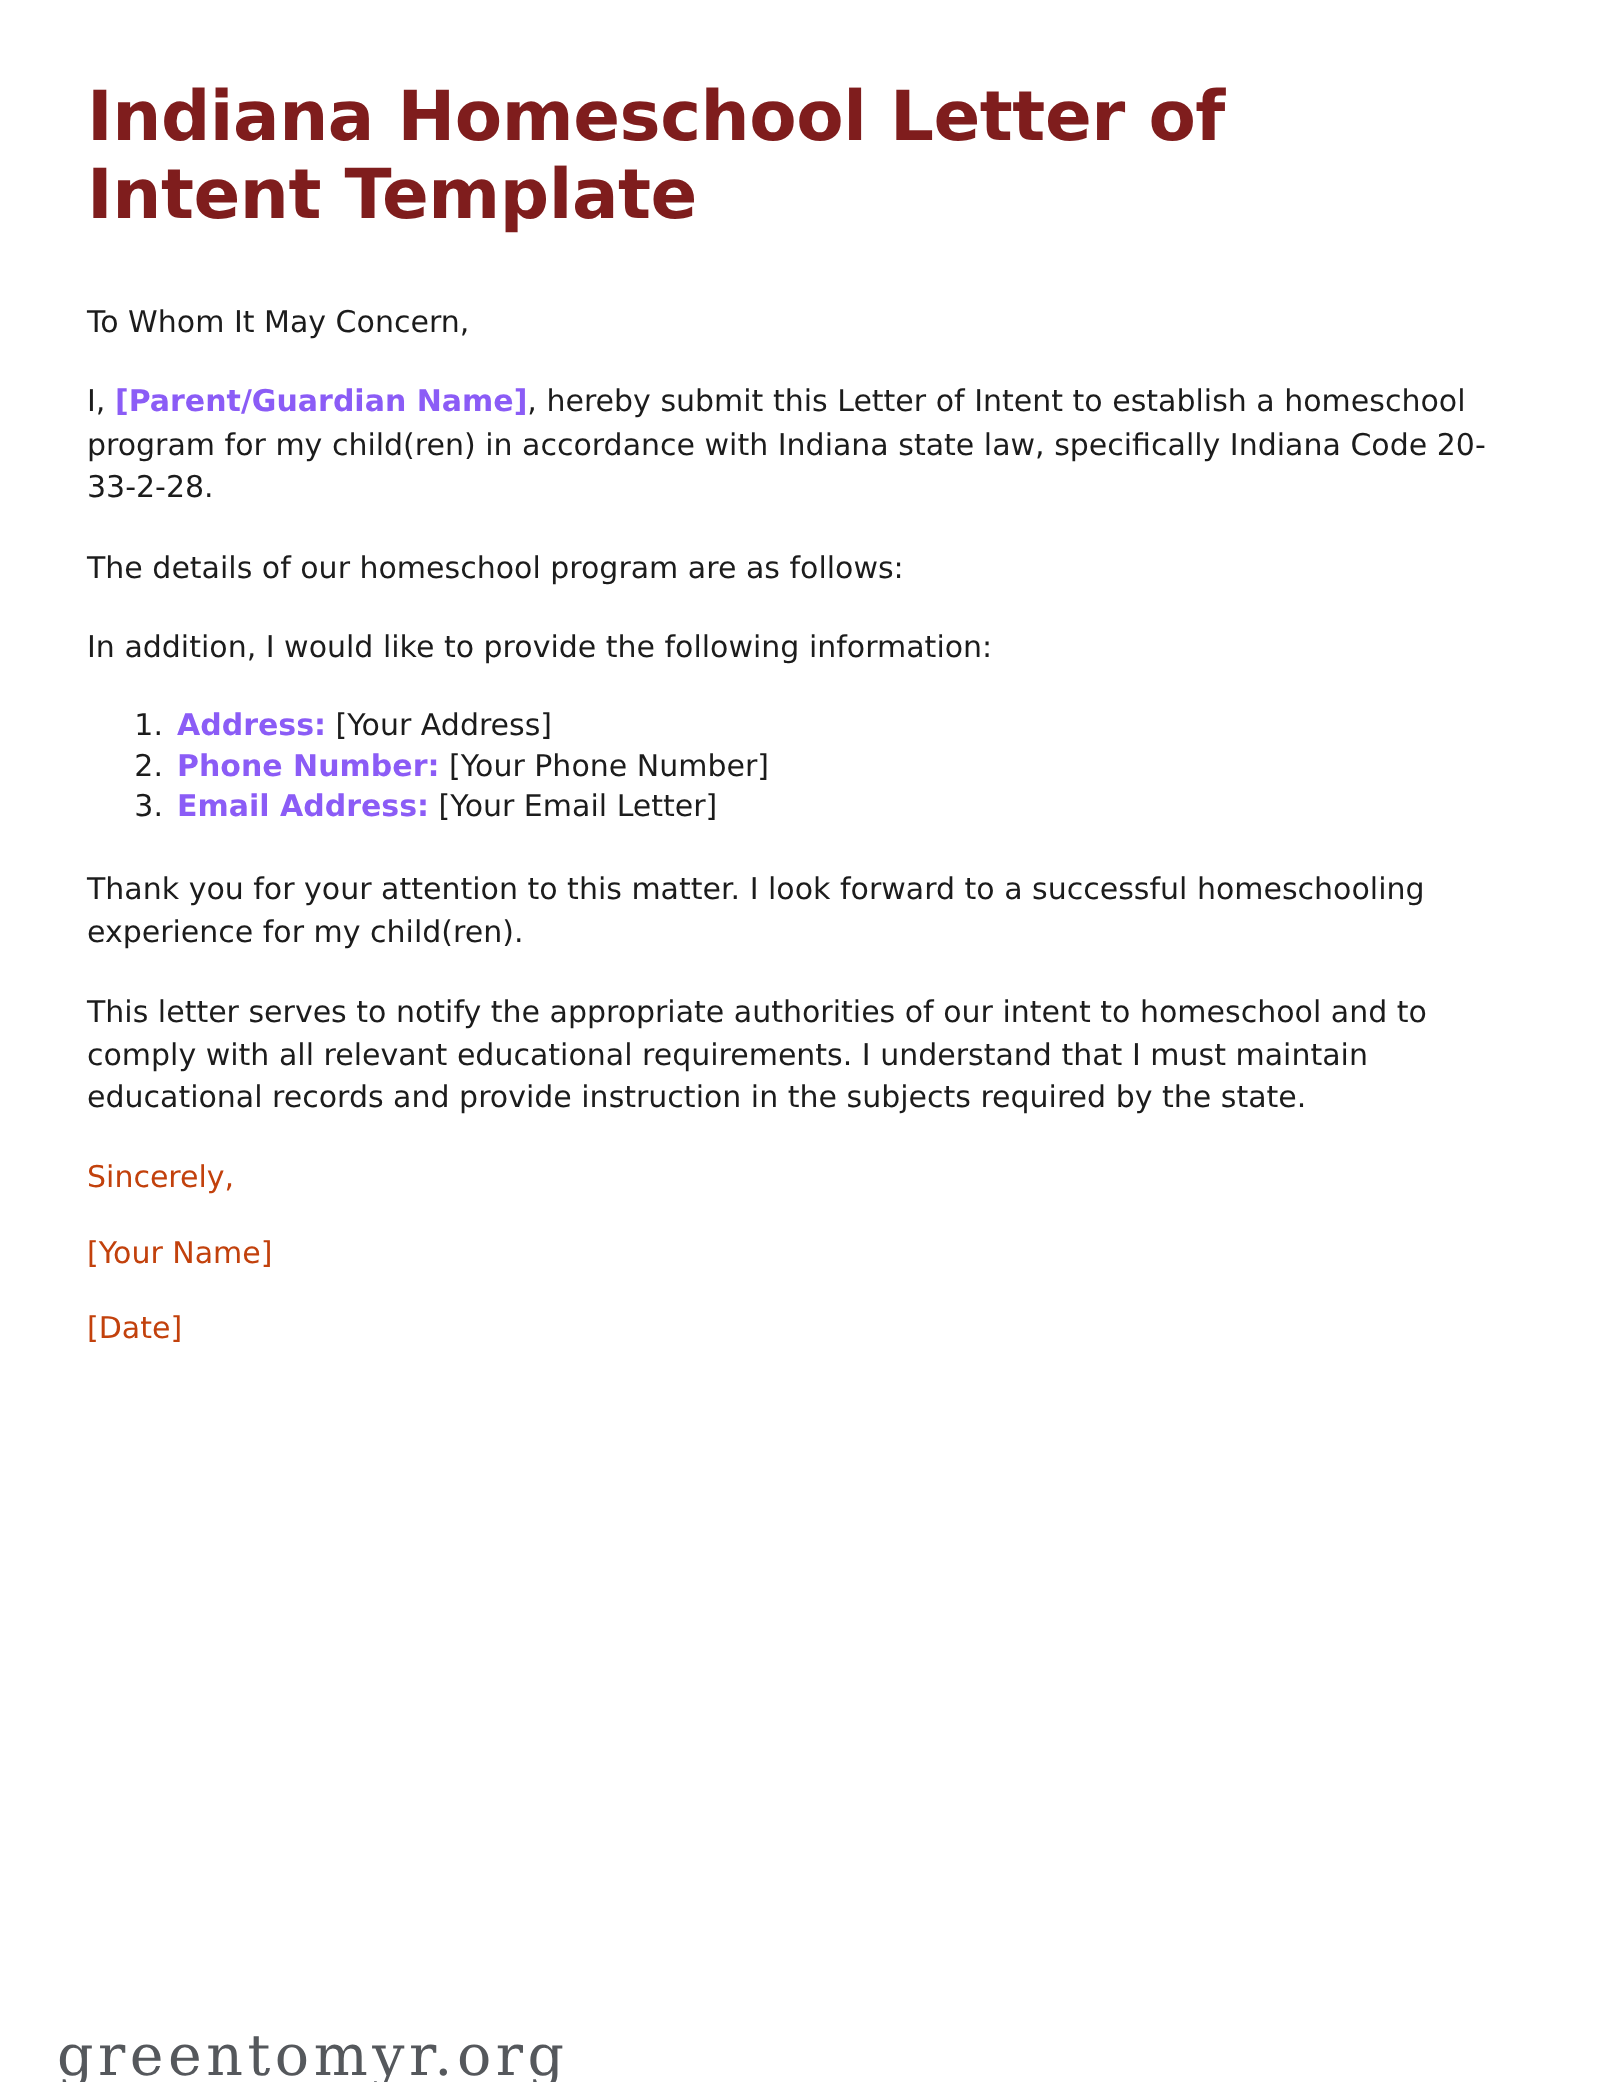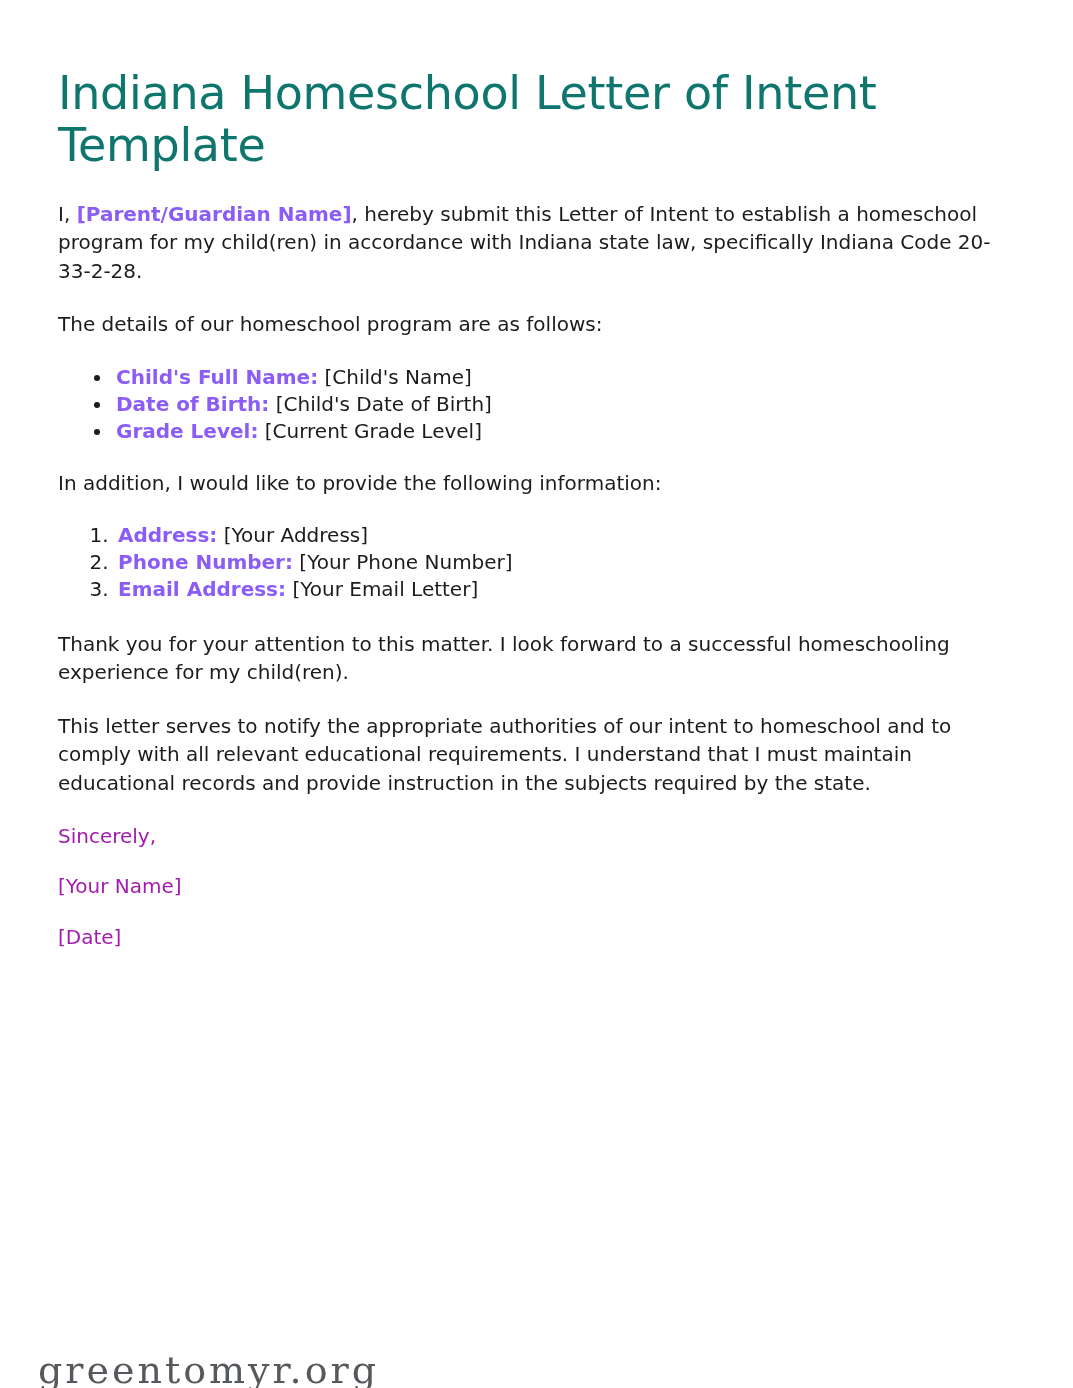--- a/index.html
+++ b/index.html
@@ -19,28 +19,28 @@
     position: absolute;
     left: 0; top: 0;
     width: 1073px;
     height: 1388px;
     box-sizing: border-box;
     padding: 0;
   }
   .doc-title {
     position: absolute;
     left: 58px;
-    top: 68px;
+    top: 52px;
     width: 900px;
     margin: 0;
     font-size: 46px;
     line-height: 1.12;
-    font-weight: normal;
+    font-weight: bold;
     letter-spacing: -0.3px;
-    color: #0f766e;
+    color: #7f1d1d;
   }
   .body-block {
     position: absolute;
     left: 58px;
     top: 200px;
     width: 944px;
   }
   p.para {
     margin: 0 0 25px 0;
     font-size: 20px;
@@ -63,21 +63,21 @@
     line-height: 1.3;
     margin: 0 0 1px 0;
     color: #1c1c1c;
     padding-left: 3px;
   }
   b, .b { font-weight: bold; color: #8b5cf6; }
   .sig-line {
     margin: 0 0 22px 0;
     font-size: 20px;
     line-height: 1.42;
-    color: #a21caf;
+    color: #c2410c;
   }
   .watermark {
     position: absolute;
     left: 38px;
     top: 1348px;
     font-family: "DejaVu Serif", serif;
     font-size: 38px;
     letter-spacing: 3px;
     color: #55585c;
     white-space: nowrap;
@@ -85,33 +85,26 @@
 </style>
 </head>
 <body>
 
 <div class="page">
 
   <h1 class="doc-title">Indiana Homeschool Letter of Intent Template</h1>
 
   <div class="body-block">
 
+    <p class="para">To Whom It May Concern,</p>
 
     <p class="para"><span>I, </span><b class="b">[Parent/Guardian Name]</b><span>, hereby submit this Letter of Intent to establish a homeschool program for my child(ren) in accordance with Indiana state law, specifically Indiana Code 20-33-2-28.</span></p>
 
     <p class="para">The details of our homeschool program are as follows:</p>
 
-    <ul class="bullets">
-      <li><b class="b">Child's Full Name:</b>
-          <span>[Child's Name]</span></li>
-      <li><b class="b">Date of Birth:</b>
-          <span>[Child's Date of Birth]</span></li>
-      <li><b class="b">Grade Level:</b>
-          <span>[Current Grade Level]</span></li>
-    </ul>
 
     <p class="para">In addition, I would like to provide the following information:</p>
 
     <ol class="numbers">
       <li><b class="b">Address:</b>
           <span>[Your Address]</span></li>
       <li><b class="b">Phone Number:</b>
           <span>[Your Phone Number]</span></li>
       <li><b class="b">Email Address:</b>
           <span>[Your Email Letter]</span></li>

